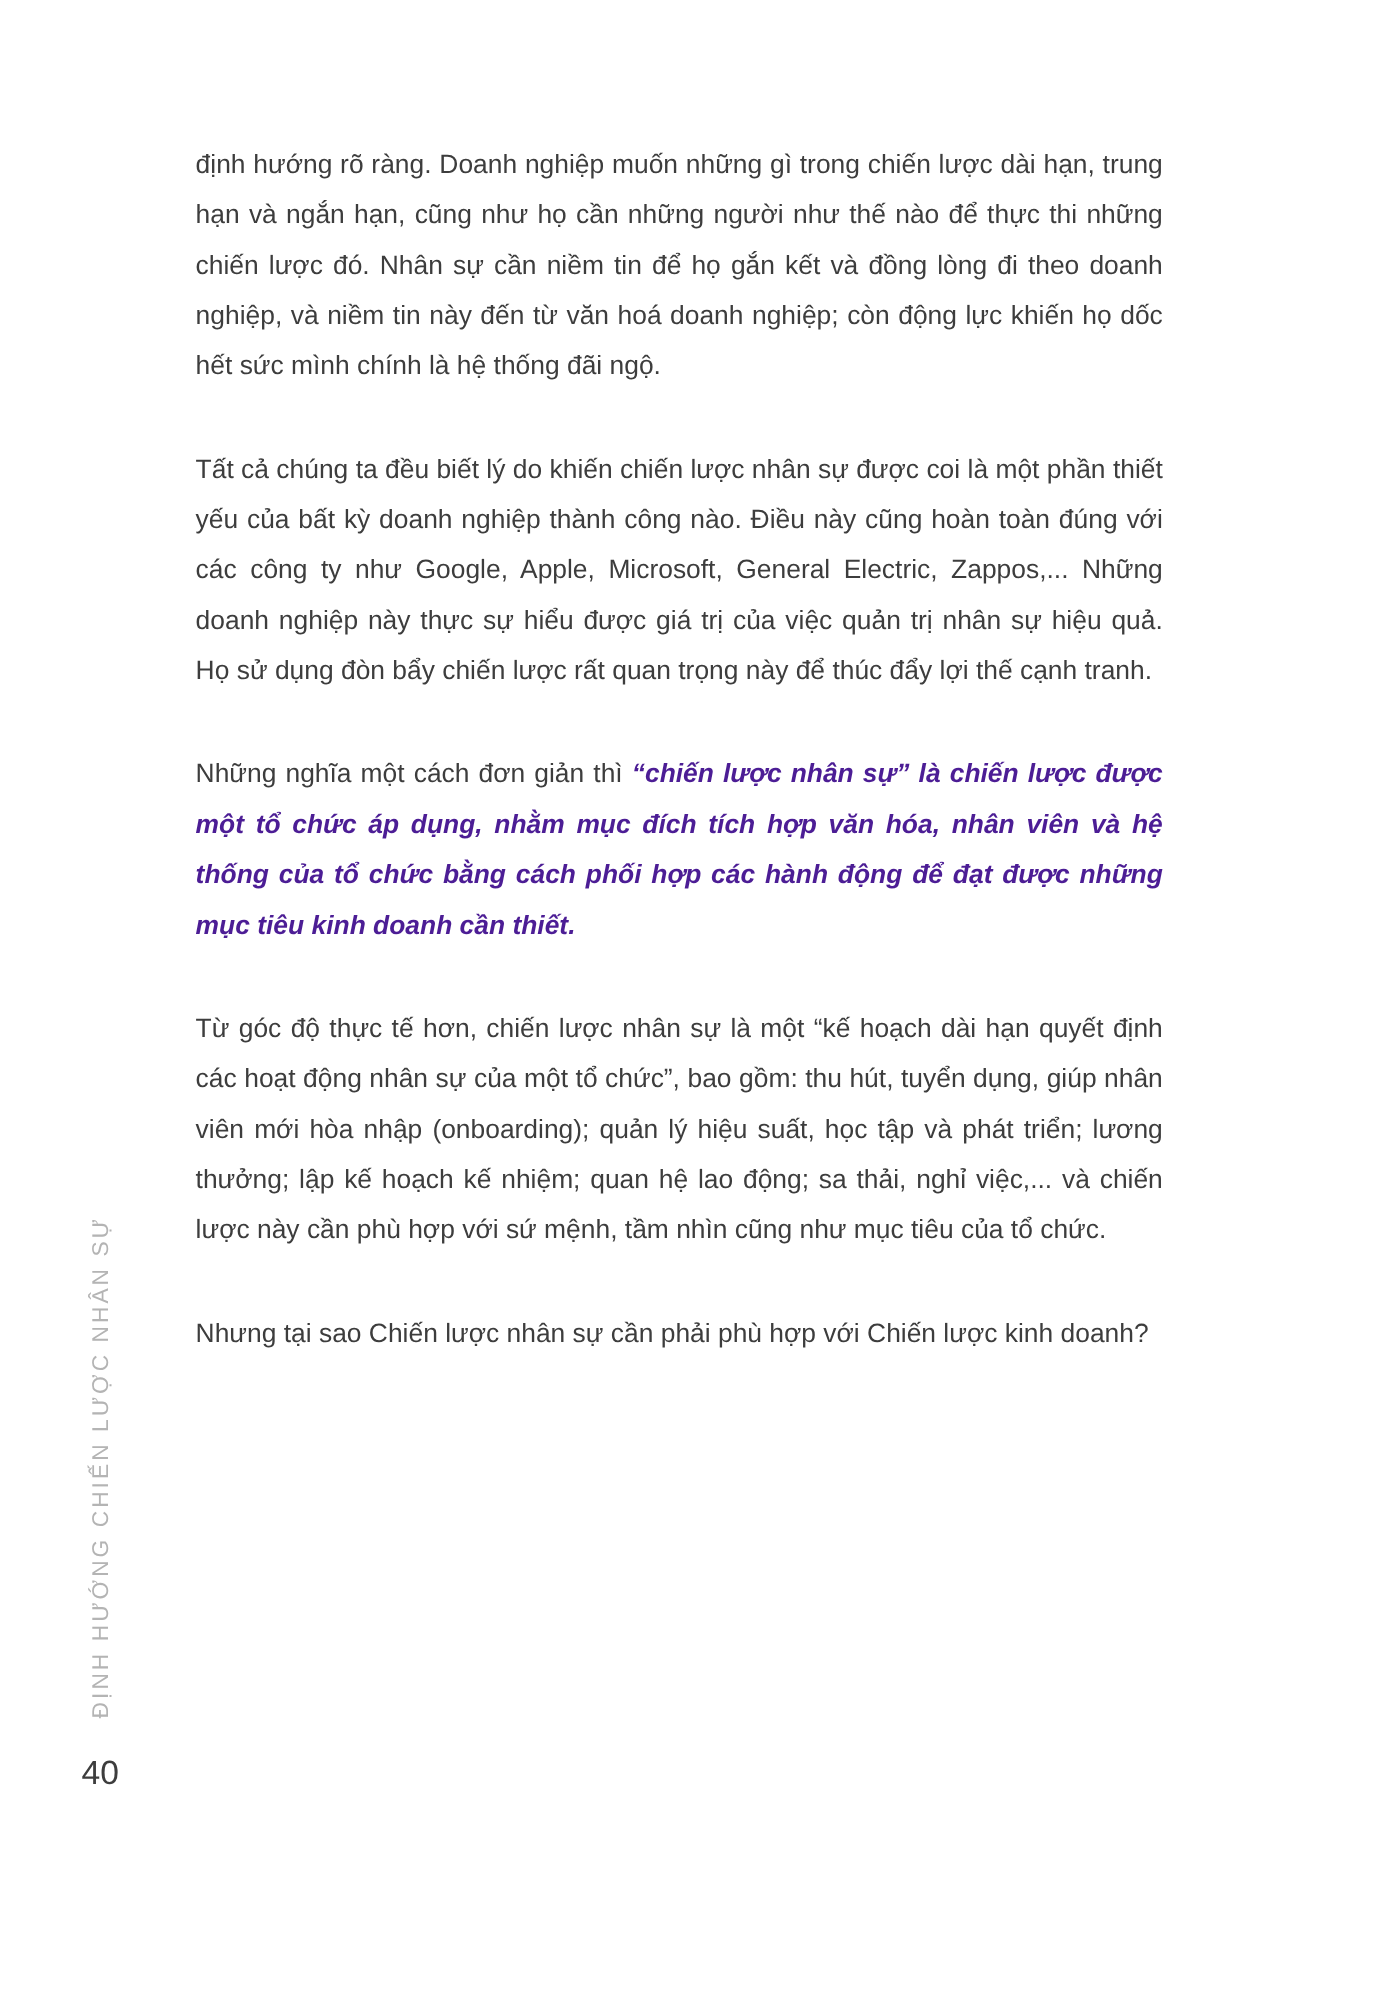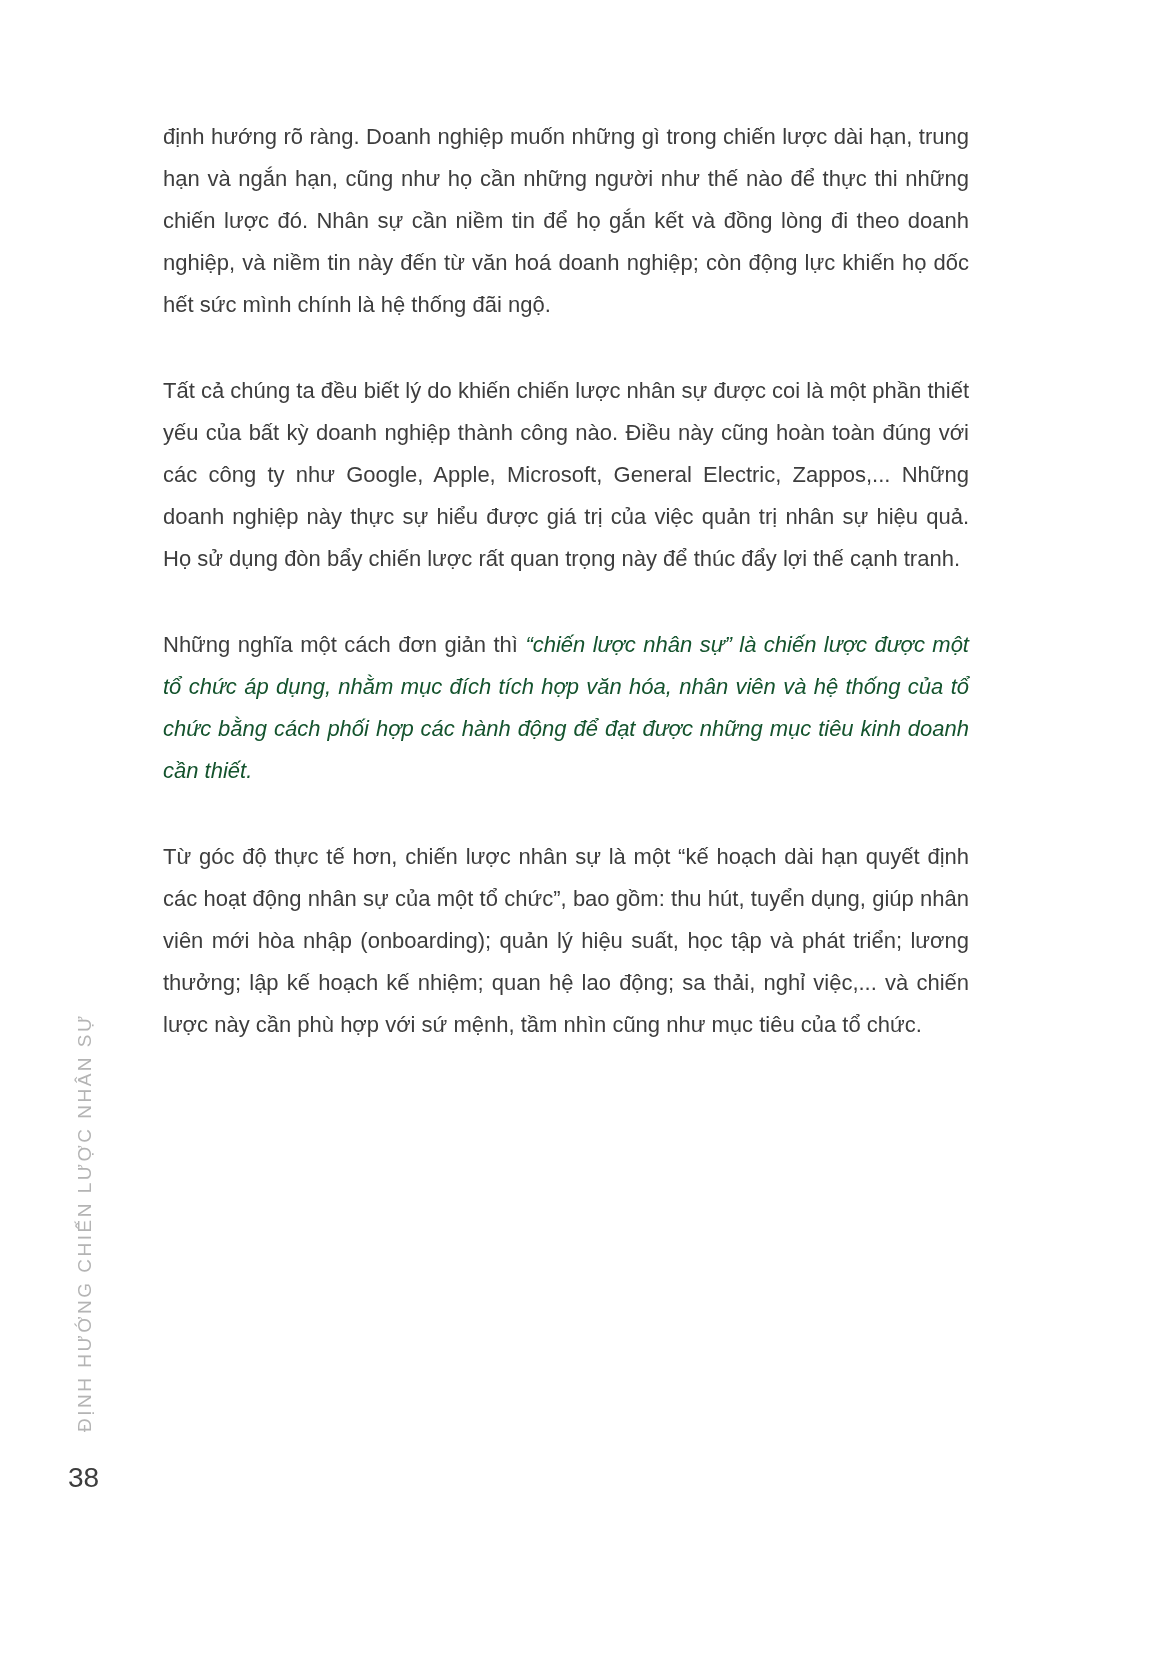--- a/index.html
+++ b/index.html
@@ -25,23 +25,23 @@
     line-height: 42px;
     text-align: justify;
   }
   .para {
     margin: 0 0 44px 0;
   }
   .para:last-child {
     margin-bottom: 0;
   }
   .bold-italic {
-    font-weight: 400;
+    font-weight: 700;
     font-style: italic;
-    color: #14532d;
+    color: #4c1d95;
   }
   .sidebar-title {
     position: absolute;
     left: 74px;
     top: 1432px;
     transform: rotate(-90deg);
     transform-origin: 0 0;
     white-space: nowrap;
     color: #b4b4b4;
     font-size: 19px;
@@ -60,16 +60,17 @@
 <body>
 
 <div class="page">
   <div class="sidebar-title">ĐỊNH HƯỚNG CHIẾN LƯỢC NHÂN SỰ</div>
 
   <div class="text-column">
       <p class="para"><span>định hướng rõ ràng. Doanh nghiệp muốn những gì trong chiến lược dài hạn, trung hạn và ngắn hạn, cũng như họ cần những người như thế nào để thực thi những chiến lược đó. Nhân sự cần niềm tin để họ gắn kết và đồng lòng đi theo doanh nghiệp, và niềm tin này đến từ văn hoá doanh nghiệp; còn động lực khiến họ dốc hết sức mình chính là hệ thống đãi ngộ.</span></p>
       <p class="para"><span>Tất cả chúng ta đều biết lý do khiến chiến lược nhân sự được coi là một phần thiết yếu của bất kỳ doanh nghiệp thành công nào. Điều này cũng hoàn toàn đúng với các công ty như Google, Apple, Microsoft, General Electric, Zappos,... Những doanh nghiệp này thực sự hiểu được giá trị của việc quản trị nhân sự hiệu quả. Họ sử dụng đòn bẩy chiến lược rất quan trọng này để thúc đẩy lợi thế cạnh tranh.</span></p>
       <p class="para"><span>Những nghĩa một cách đơn giản thì </span><span class="bold-italic">“chiến lược nhân sự” là chiến lược được một tổ chức áp dụng, nhằm mục đích tích hợp văn hóa, nhân viên và hệ thống của tổ chức bằng cách phối hợp các hành động để đạt được những mục tiêu kinh doanh cần thiết.</span></p>
       <p class="para"><span>Từ góc độ thực tế hơn, chiến lược nhân sự là một “kế hoạch dài hạn quyết định các hoạt động nhân sự của một tổ chức”, bao gồm: thu hút, tuyển dụng, giúp nhân viên mới hòa nhập (onboarding); quản lý hiệu suất, học tập và phát triển; lương thưởng; lập kế hoạch kế nhiệm; quan hệ lao động; sa thải, nghỉ việc,... và chiến lược này cần phù hợp với sứ mệnh, tầm nhìn cũng như mục tiêu của tổ chức.</span></p>
+      <p class="para"><span>Nhưng tại sao Chiến lược nhân sự cần phải phù hợp với Chiến lược kinh doanh?</span></p>
     </div>
 
-  <div class="page-number">38</div>
+  <div class="page-number">40</div>
 </div>
 
 </body></html>

